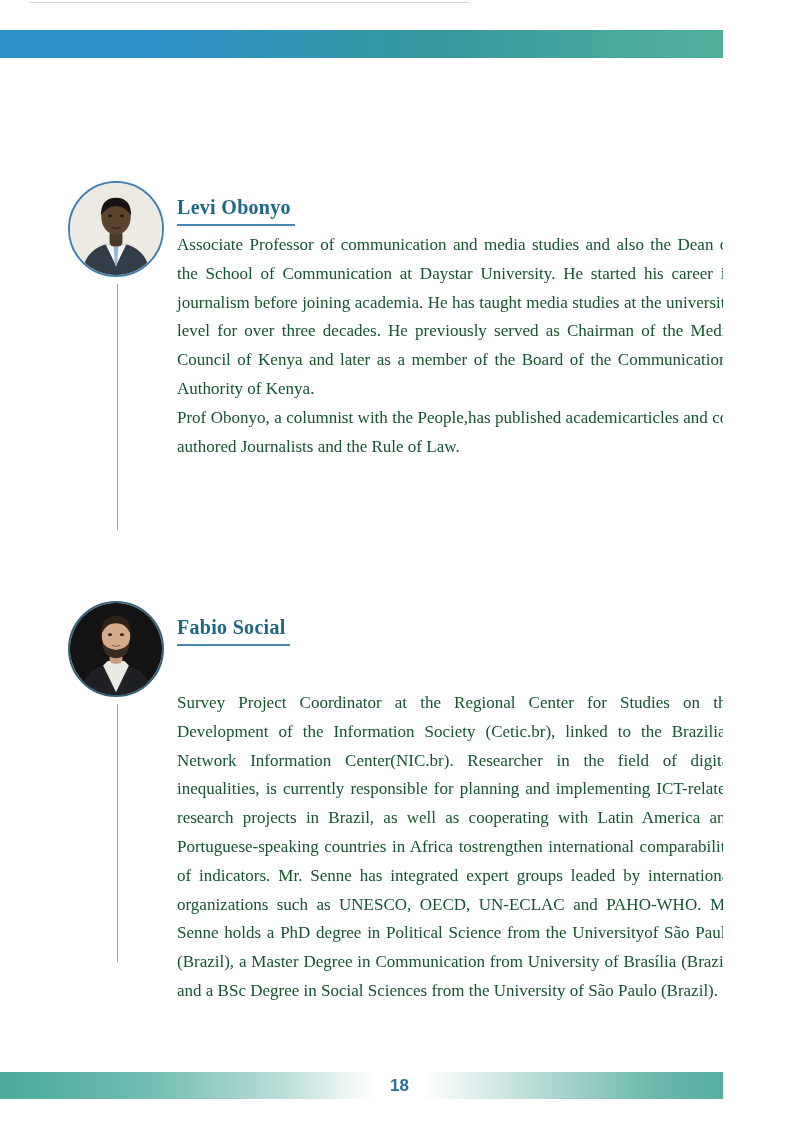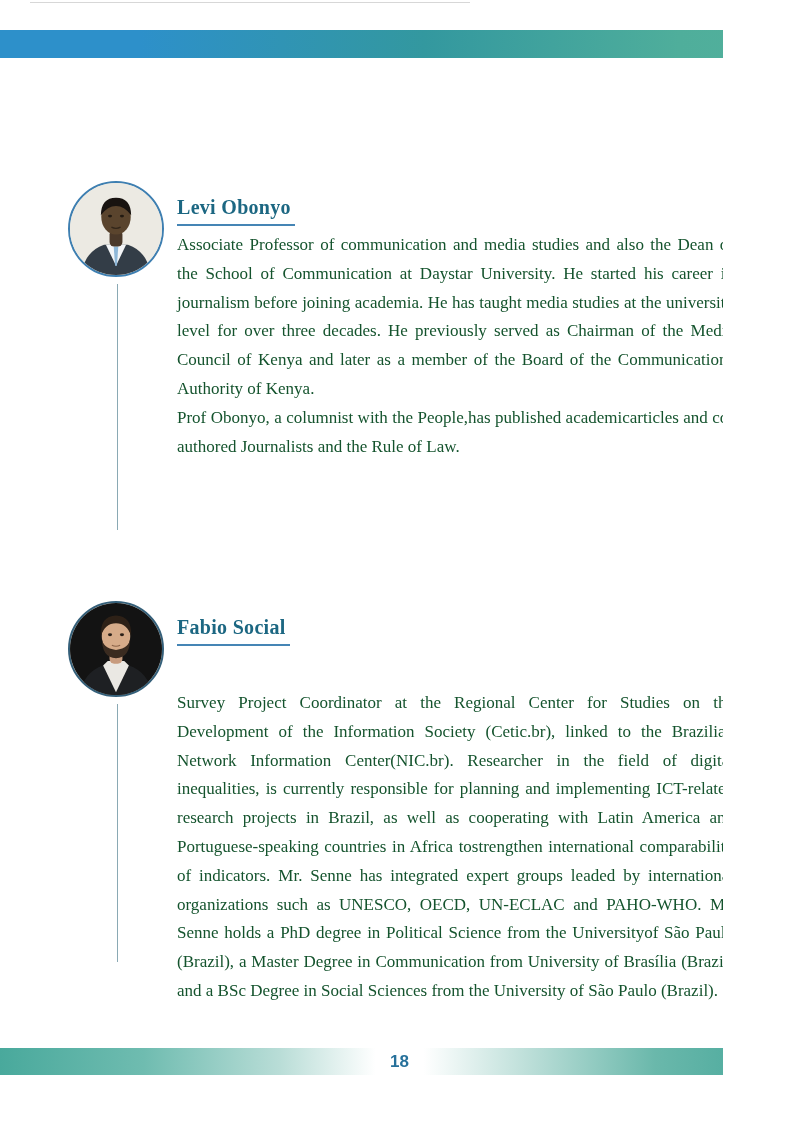--- a/index.html
+++ b/index.html
@@ -87,21 +87,21 @@
     line-height: 28.8px;
     color: #14532d;
     text-align: justify;
   }
   .bio-levi  { top: 231px; }
   .bio-fabio { top: 689px; }
 
   
   .footer-bar {
     position: absolute;
-    left: 0; top: 1048px;
+    left: 0; top: 1072px;
     width: 799px; height: 27px;
     background: linear-gradient(90deg,
       #49a99c 0%, #6fbcb0 18%, #b9ddd7 35%, #ffffff 47%,
       #ffffff 53%, #bddfd9 66%, #6ab8ab 82%, #4aa99c 96%, #7bbfb2 100%);
     text-align: center;
   }
   .page-number {
     display: inline-block;
     font-family: "Liberation Sans", sans-serif;
     font-size: 17px;

